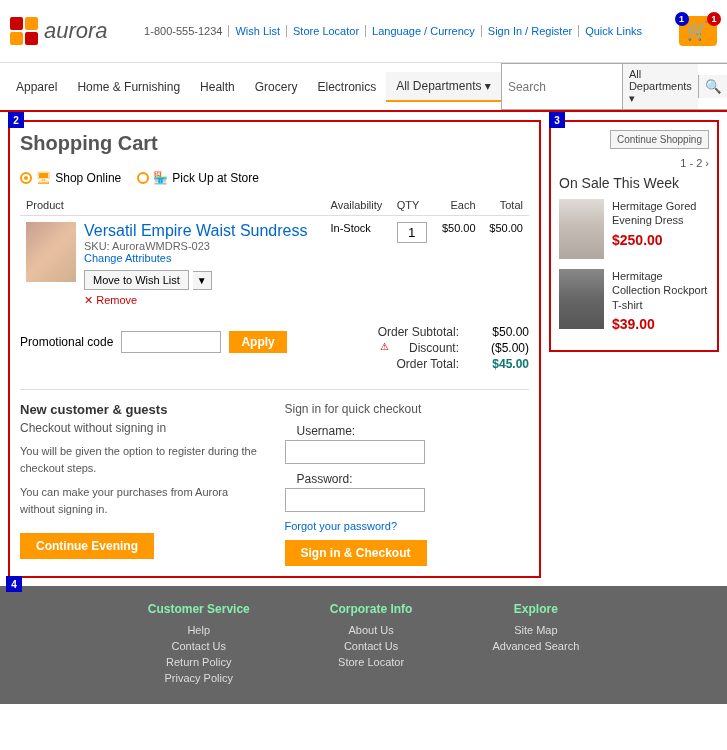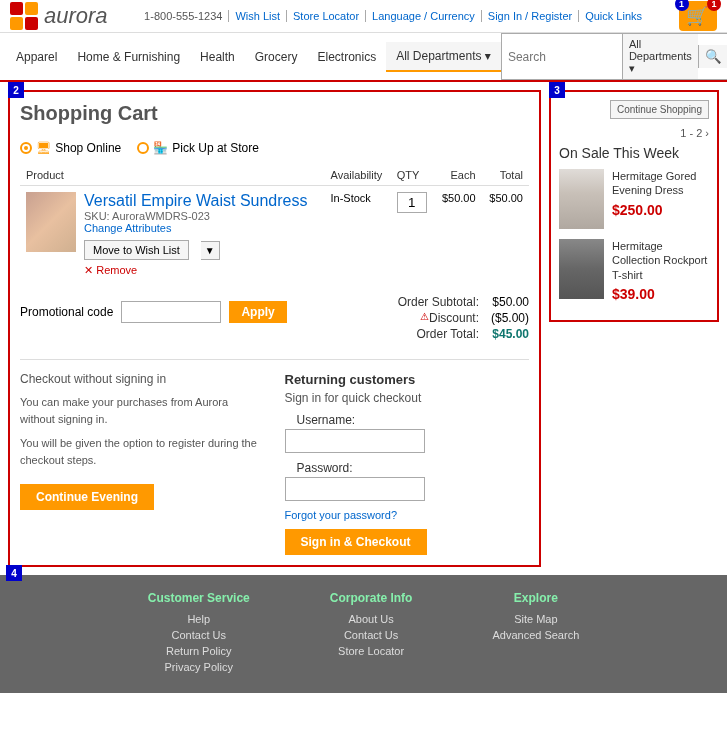--- a/index.html
+++ b/index.html
@@ -1,19 +1,19 @@
 <!DOCTYPE html>
 <html><head>
   <meta charset="utf-8">
   <style>
     * { box-sizing: border-box; margin: 0; padding: 0; }
     body { font-family: Arial, sans-serif; font-size: 12px; background: #fff; width: 727px; }
 
     
-    #header { background: #fff; border-bottom: 1px solid #ddd; padding: 1px 10px; display: flex; align-items: center; justify-content: space-between; position: relative; }
+    #header { background: #fff; border-bottom: 1px solid #ddd; padding: 16px 10px; display: flex; align-items: center; justify-content: space-between; position: relative; }
     .logo-area { display: flex; align-items: center; gap: 6px; }
     .logo-icon { width: 28px; height: 28px; position: relative; }
     .logo-icon .sq { position: absolute; width: 13px; height: 13px; background: #c00; top: 0; left: 0; }
     .logo-icon .sq2 { position: absolute; width: 13px; height: 13px; background: #f90; bottom: 0; left: 0; }
     .logo-icon .sq3 { position: absolute; width: 13px; height: 13px; background: #f90; top: 0; right: 0; }
     .logo-icon .sq4 { position: absolute; width: 13px; height: 13px; background: #c00; bottom: 0; right: 0; }
     .logo-text { font-size: 22px; color: #555; font-style: italic; }
     .header-links { font-size: 11px; color: #555; display: flex; align-items: center; gap: 0; }
     .header-links span { padding: 0 6px; border-right: 1px solid #aaa; color: #555; }
     .header-links span:last-child { border-right: none; }
@@ -55,21 +55,21 @@
     .qty-input { width: 30px; border: 1px solid #aaa; text-align: center; padding: 2px; }
     .move-btn { border: 1px solid #aaa; background: #f5f5f5; font-size: 11px; padding: 3px 8px; cursor: pointer; }
     .remove-link { color: #c00; font-size: 11px; cursor: pointer; }
     .x-icon { color: #c00; }
 
     
     .promo-row { display: flex; align-items: center; gap: 8px; margin: 8px 0; font-size: 12px; }
     .promo-input { border: 1px solid #aaa; padding: 3px 6px; width: 100px; font-size: 12px; }
     .apply-btn { background: #f90; color: #fff; border: none; padding: 4px 12px; font-size: 12px; cursor: pointer; font-weight: bold; }
     .totals-area { text-align: right; margin-left: auto; }
-    .totals-row { display: flex; justify-content: flex-end; font-size: 12px; margin: 2px 0; }
+    .totals-row { display: flex; justify-content: flex-end; gap: 20px; font-size: 12px; margin: 2px 0; }
     .totals-label { color: #333; }
     .totals-val { min-width: 50px; text-align: right; }
     .discount-icon { color: #c00; font-size: 10px; }
     .order-total-val { color: #0f766e; font-weight: bold; }
 
     
     .checkout-area { display: flex; gap: 20px; margin-top: 16px; border-top: 1px solid #ddd; padding-top: 12px; }
     .checkout-col { flex: 1; }
     .checkout-heading { font-size: 13px; color: #333; font-weight: bold; margin-bottom: 4px; }
     .checkout-sub { font-size: 12px; color: #555; margin-bottom: 8px; }
@@ -93,21 +93,21 @@
 
     
     #footer { background: #666; padding: 16px; position: relative; }
     .footer-badge { position: absolute; top: -10px; left: 6px; background: #00c; color: #fff; width: 16px; height: 16px; font-size: 10px; font-weight: bold; display: flex; align-items: center; justify-content: center; }
     .footer-cols { display: flex; justify-content: center; gap: 80px; }
     .footer-col h4 { color: #86efac; font-size: 12px; font-weight: bold; margin-bottom: 8px; text-align: center; }
     .footer-col a { display: block; color: #ddd; text-decoration: none; font-size: 11px; text-align: center; margin-bottom: 4px; }
 
     .promo-totals-wrap { display: flex; align-items: flex-start; justify-content: space-between; }
 
-    .move-row { display: flex; align-items: center; gap: 12px; margin-top: 6px; }
+    .move-row { display: flex; align-items: center; gap: 4px; margin-top: 6px; }
     .dropdown-arrow { background: #f5f5f5; border: 1px solid #aaa; border-left: none; padding: 3px 4px; cursor: pointer; font-size: 10px; }
   </style>
 </head>
 <body>
 
 <div id="header">
   <div class="logo-area">
     <div class="logo-icon" style="position:relative;width:28px;height:28px;">
       <div class="sq" style="position:absolute;width:13px;height:13px;background:#c00;top:0;left:0;border-radius:2px;"></div>
       <div class="sq3" style="position:absolute;width:13px;height:13px;background:#f90;top:0;right:0;border-radius:2px;"></div>
@@ -228,27 +228,27 @@
         </div>
         <div class="totals-row">
           <span class="totals-label">Order Total:</span>
           <span class="totals-val order-total-val">$45.00</span>
         </div>
       </div>
     </div>
 
     <div class="checkout-area">
       <div class="checkout-col">
+        <div class="checkout-heading">New customer &amp; guests</div>
         <div class="checkout-sub">Checkout without signing in</div>
+        <div class="checkout-desc">You will be given the option to register during the checkout steps.</div>
         <div class="checkout-desc">You can make your purchases from Aurora without signing in.</div>
-        <div class="checkout-desc">You will be given the option to register during the checkout steps.</div>
         <button class="continue-btn">Continue Evening</button>
       </div>
       <div class="checkout-col">
-        <div class="checkout-heading">Returning customers</div>
         <div class="checkout-sub">Sign in for quick checkout</div>
         <label class="form-label">Username:</label>
         <input class="form-input" type="text" style="">
         <label class="form-label">Password:</label>
         <input class="form-input" type="password" style="">
         <div style="color:#06c;font-size:11px;cursor:pointer;margin-bottom:8px;">Forgot your password?</div>
         <button class="signin-btn">Sign in &amp; Checkout</button>
       </div>
     </div>
   </div>

